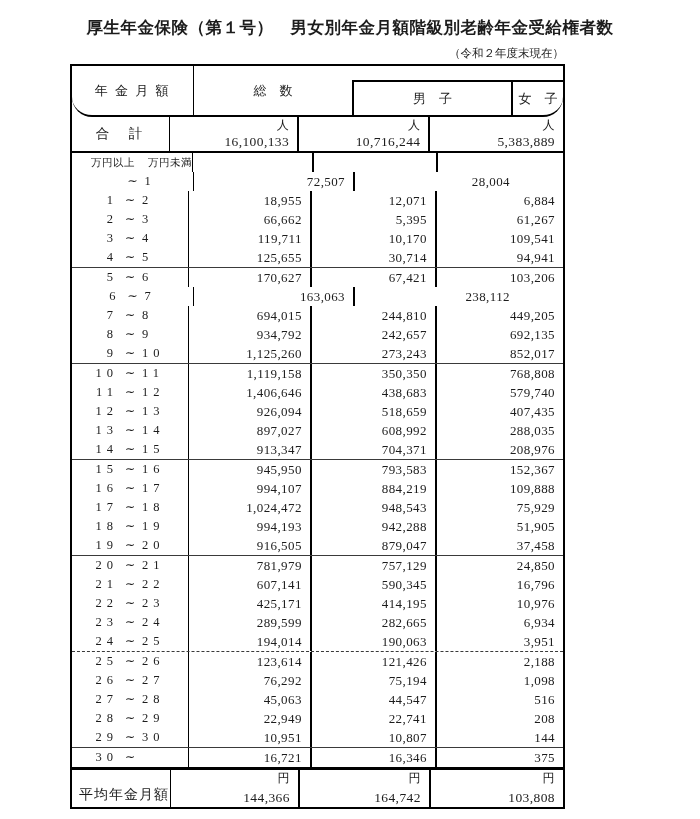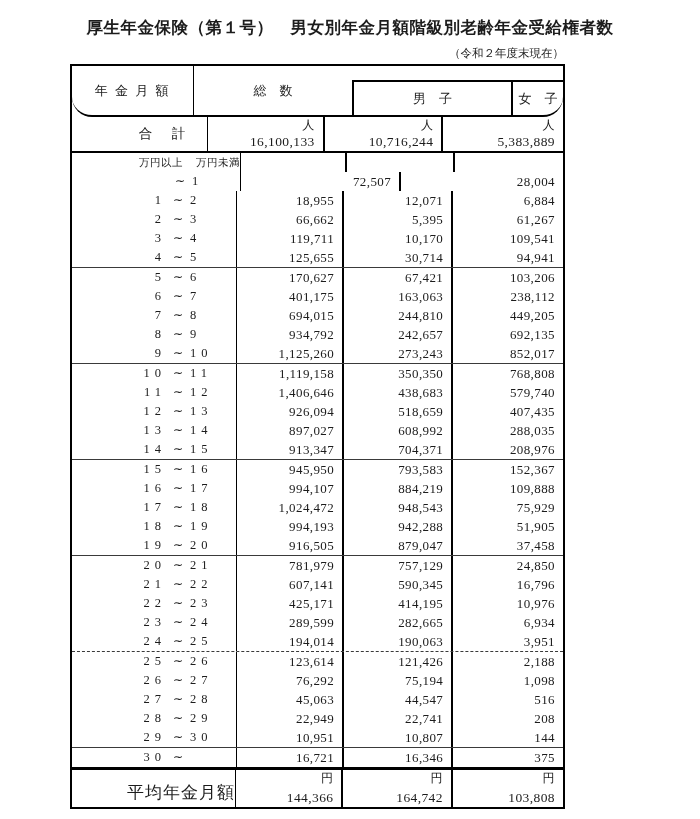--- a/index.html
+++ b/index.html
@@ -72,21 +72,21 @@
     font-size: 13px; white-space: nowrap;
   }
   .h-female {
     flex: 1;
     display: flex; align-items: center; justify-content: center;
     font-size: 13px; white-space: nowrap;
   }
   
   .row { display: flex; }
   .c  { box-sizing: border-box; }
-  .c1 { width: 122px; border-right: 1px solid #000; margin-left: 48px; }
+  .c1 { width: 122px; border-right: 1px solid #000; }
   .c2 { width: 158px; border-right: 2px solid #000; }
   .c3 { width: 161px; border-right: 2px solid #000; }
   .c4 { width: 163px; }
   .num { text-align: right; padding-right: 8px; font-size: 13px; letter-spacing: 0.4px; }
   
   .total-row { height: 34px; border-bottom: 2px solid #000; }
   .total-row .lab {
     display: flex; align-items: center; justify-content: center;
     font-size: 13.5px; letter-spacing: 3px; white-space: nowrap;
   }
@@ -112,21 +112,21 @@
   .rlabel .tilde { width: 24px; text-align: center; }
   .rlabel .hi { width: 46px; text-align: left; letter-spacing: 5px; }
   .group { border-bottom: 1px solid #3a3a3a; }
   .group.dashed { border-bottom: 1px dashed #3a3a3a; }
   .group.none { border-bottom: none; }
   
   .avg-row { height: 37px; border-top: 3px solid #000; }
   .avg-row .lab {
     display: flex; align-items: flex-end;
     padding: 0 0 3px 7px;
-    font-size: 17px; letter-spacing: 1px; white-space: nowrap;
+    font-size: 14px; letter-spacing: 1px; white-space: nowrap;
   }
 </style>
 </head>
 <body>
 
 <div class="title">厚生年金保険（第１号）　男女別年金月額階級別老齢年金受給権者数</div>
 
 <div class="sheet">
   <div class="subtitle">（令和２年度末現在）</div>
 
@@ -229,21 +229,20 @@
             <div class="c c2 num">170,627</div>
             <div class="c c3 num">67,421</div>
             <div class="c c4 num">103,206</div>
           </div>
           <div class="row drow">
             <div class="c c1 rlabel">
               <div class="lo">6</div>
               <div class="tilde">∼</div>
               <div class="hi">7</div>
             </div>
-            <div class="c c2 num">401,175</div>
             <div class="c c3 num">163,063</div>
             <div class="c c4 num">238,112</div>
           </div>
           <div class="row drow">
             <div class="c c1 rlabel">
               <div class="lo">7</div>
               <div class="tilde">∼</div>
               <div class="hi">8</div>
             </div>
             <div class="c c2 num">694,015</div>

